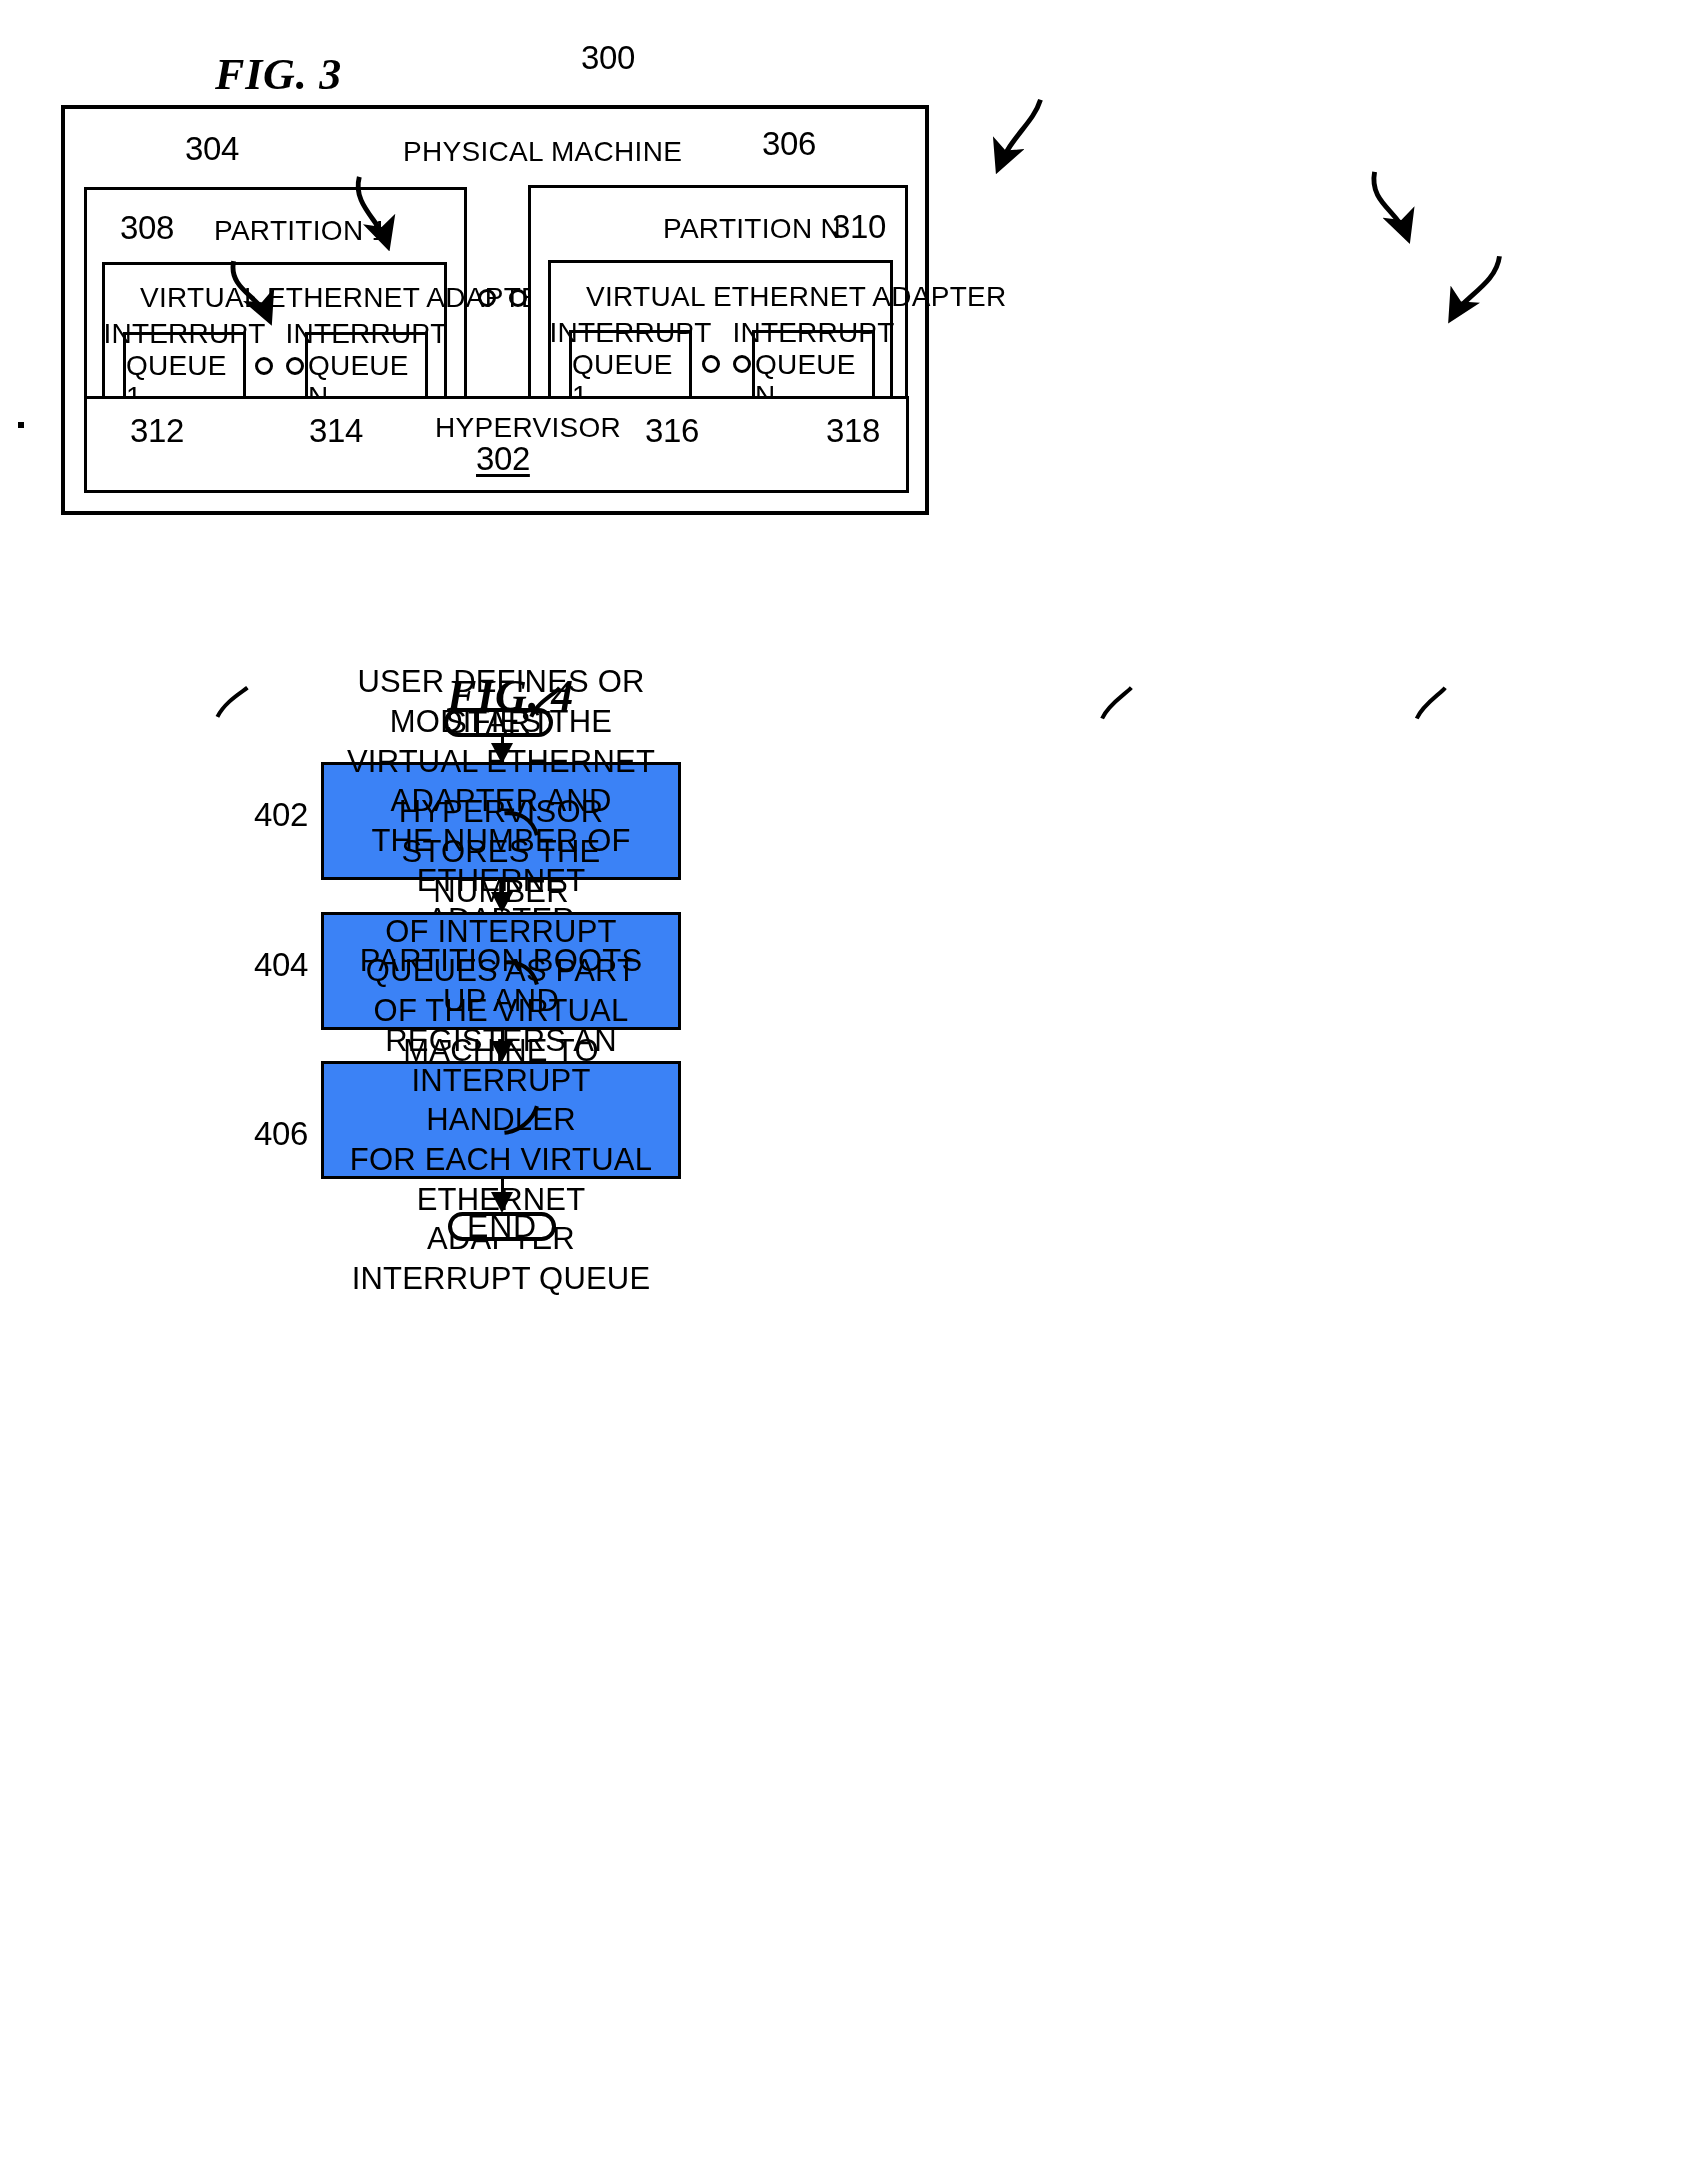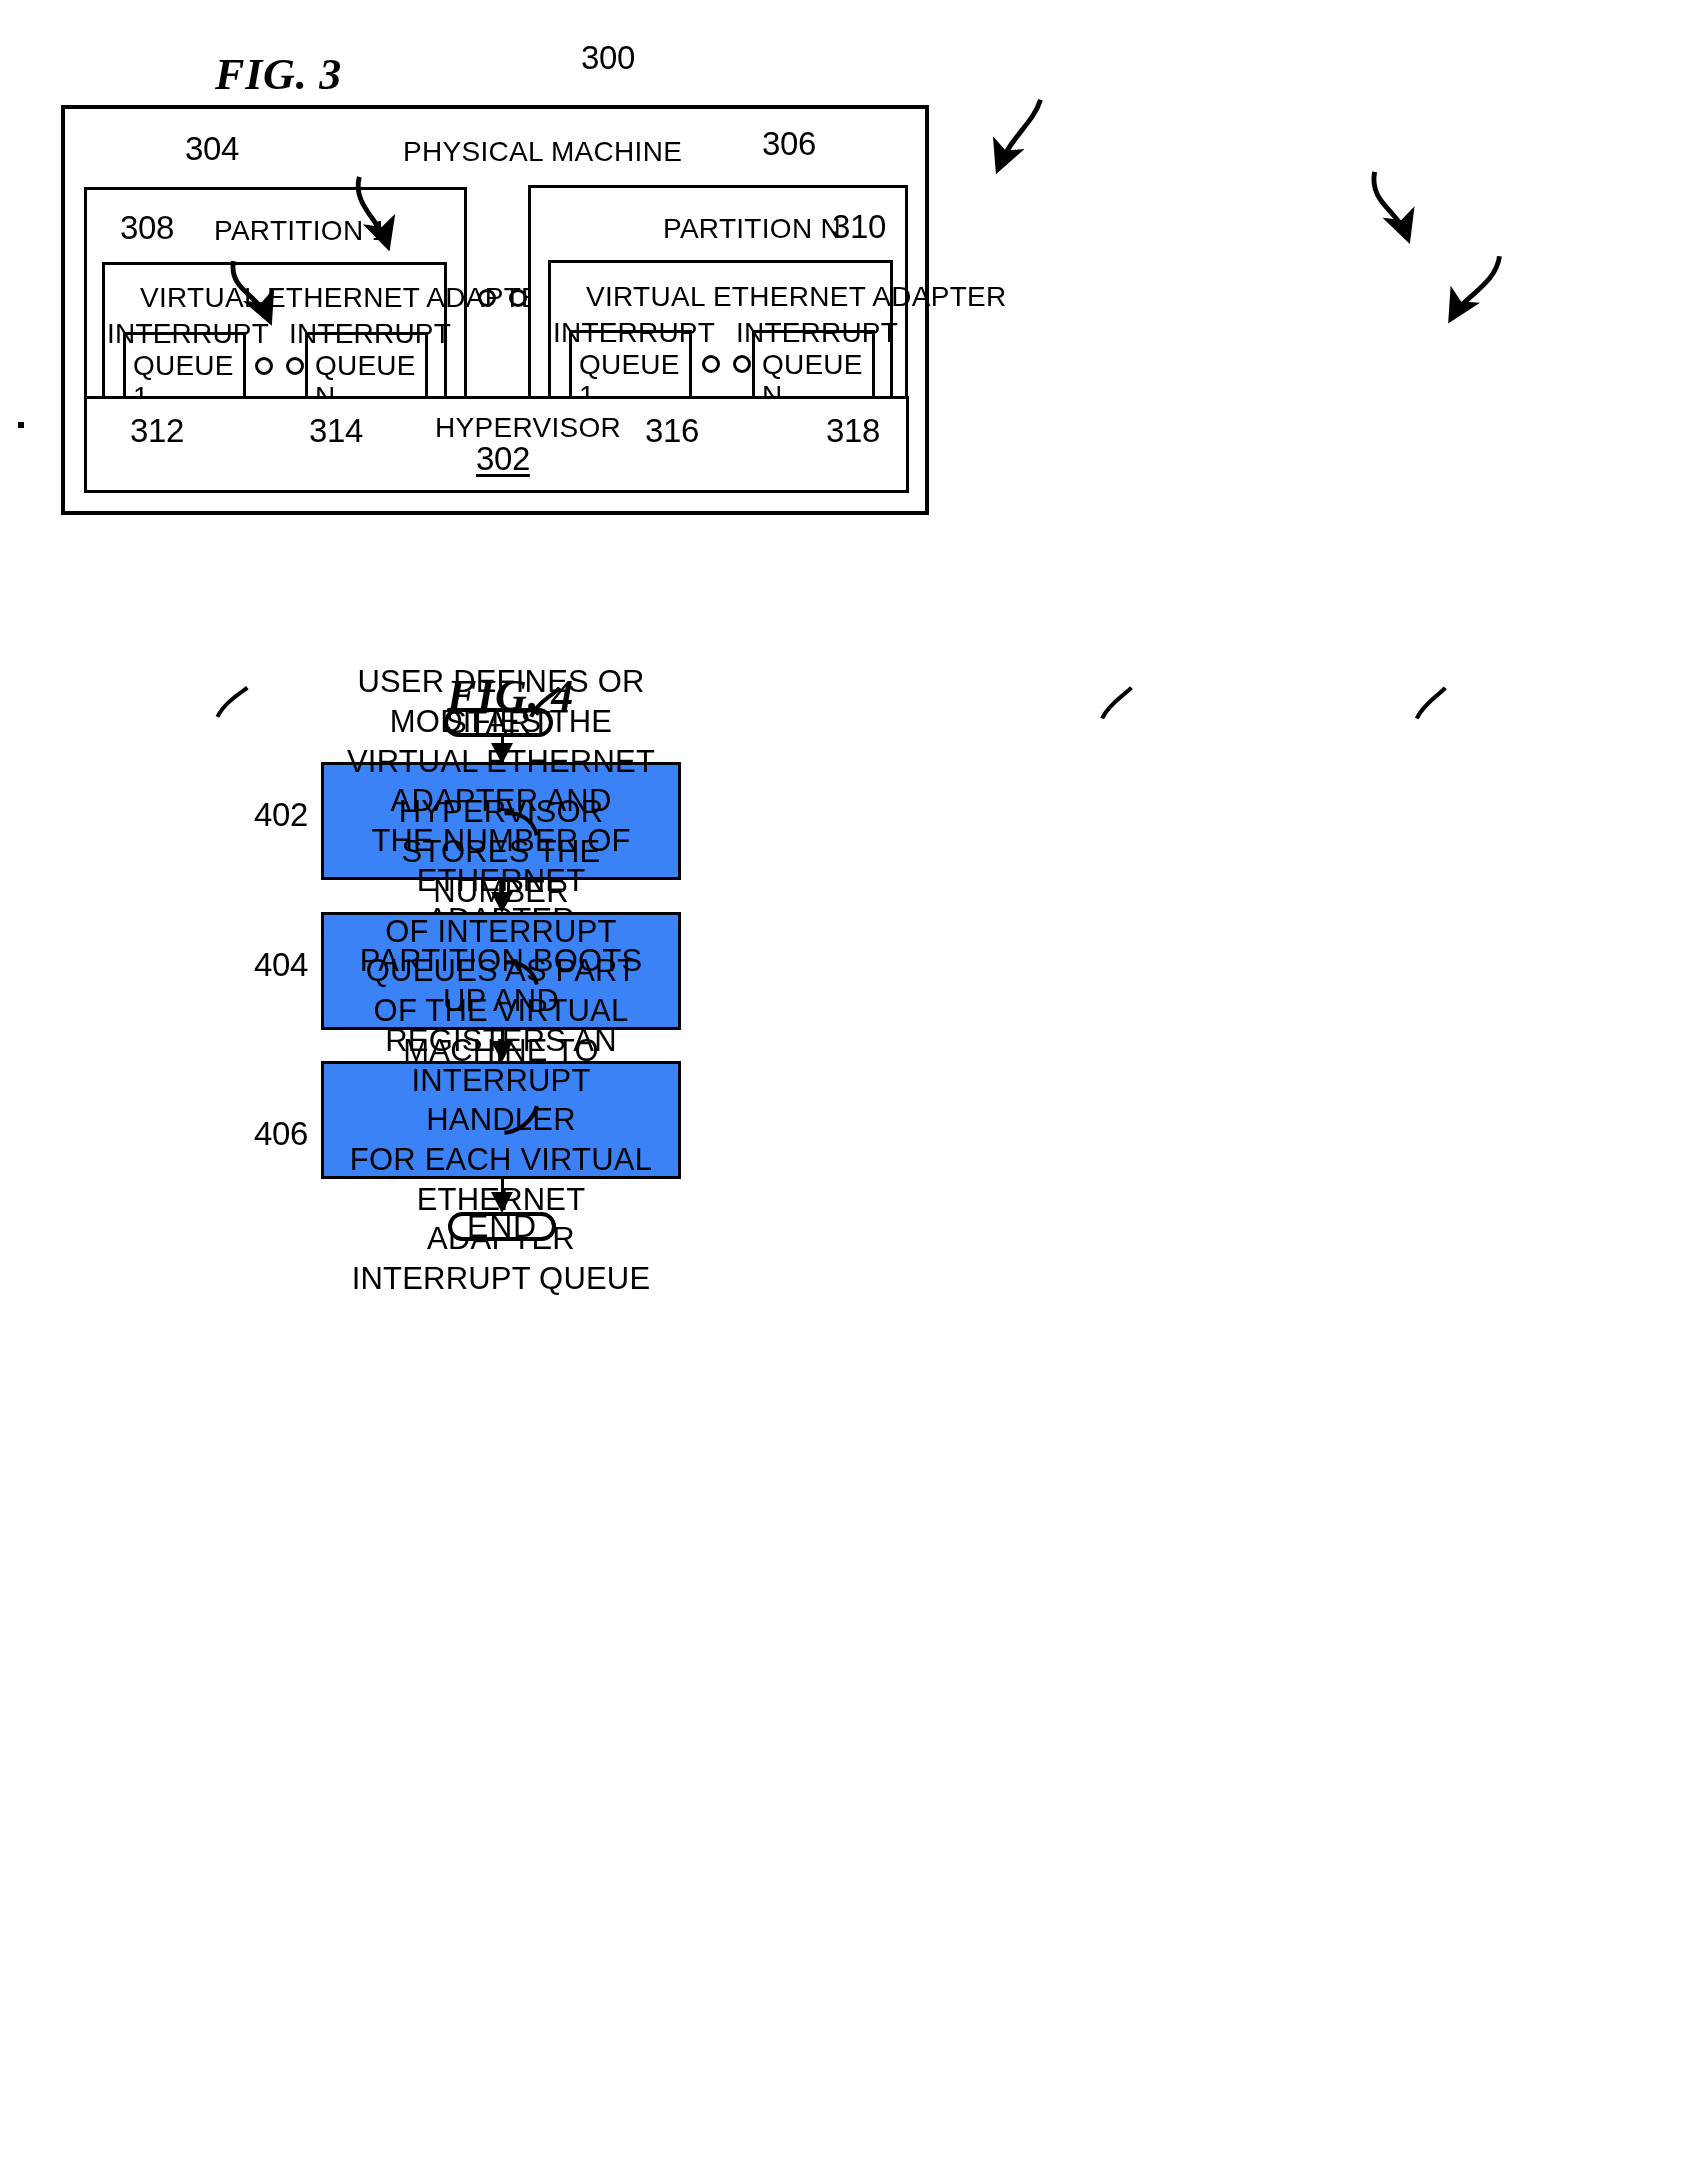--- a/index.html
+++ b/index.html
@@ -63,21 +63,20 @@
   .qbox {
     border: 3.2px solid #000;
     background: #fff;
     display: flex;
     flex-direction: column;
     align-items: center;
     justify-content: center;
     line-height: 1.12;
     font-size: 28px;
     letter-spacing: 0.2px;
-    padding-left: 7px;
   }
 
   
   .dots {
     display: flex;
     gap: 13px;
     align-items: center;
   }
   .dots span {
     display: block;

